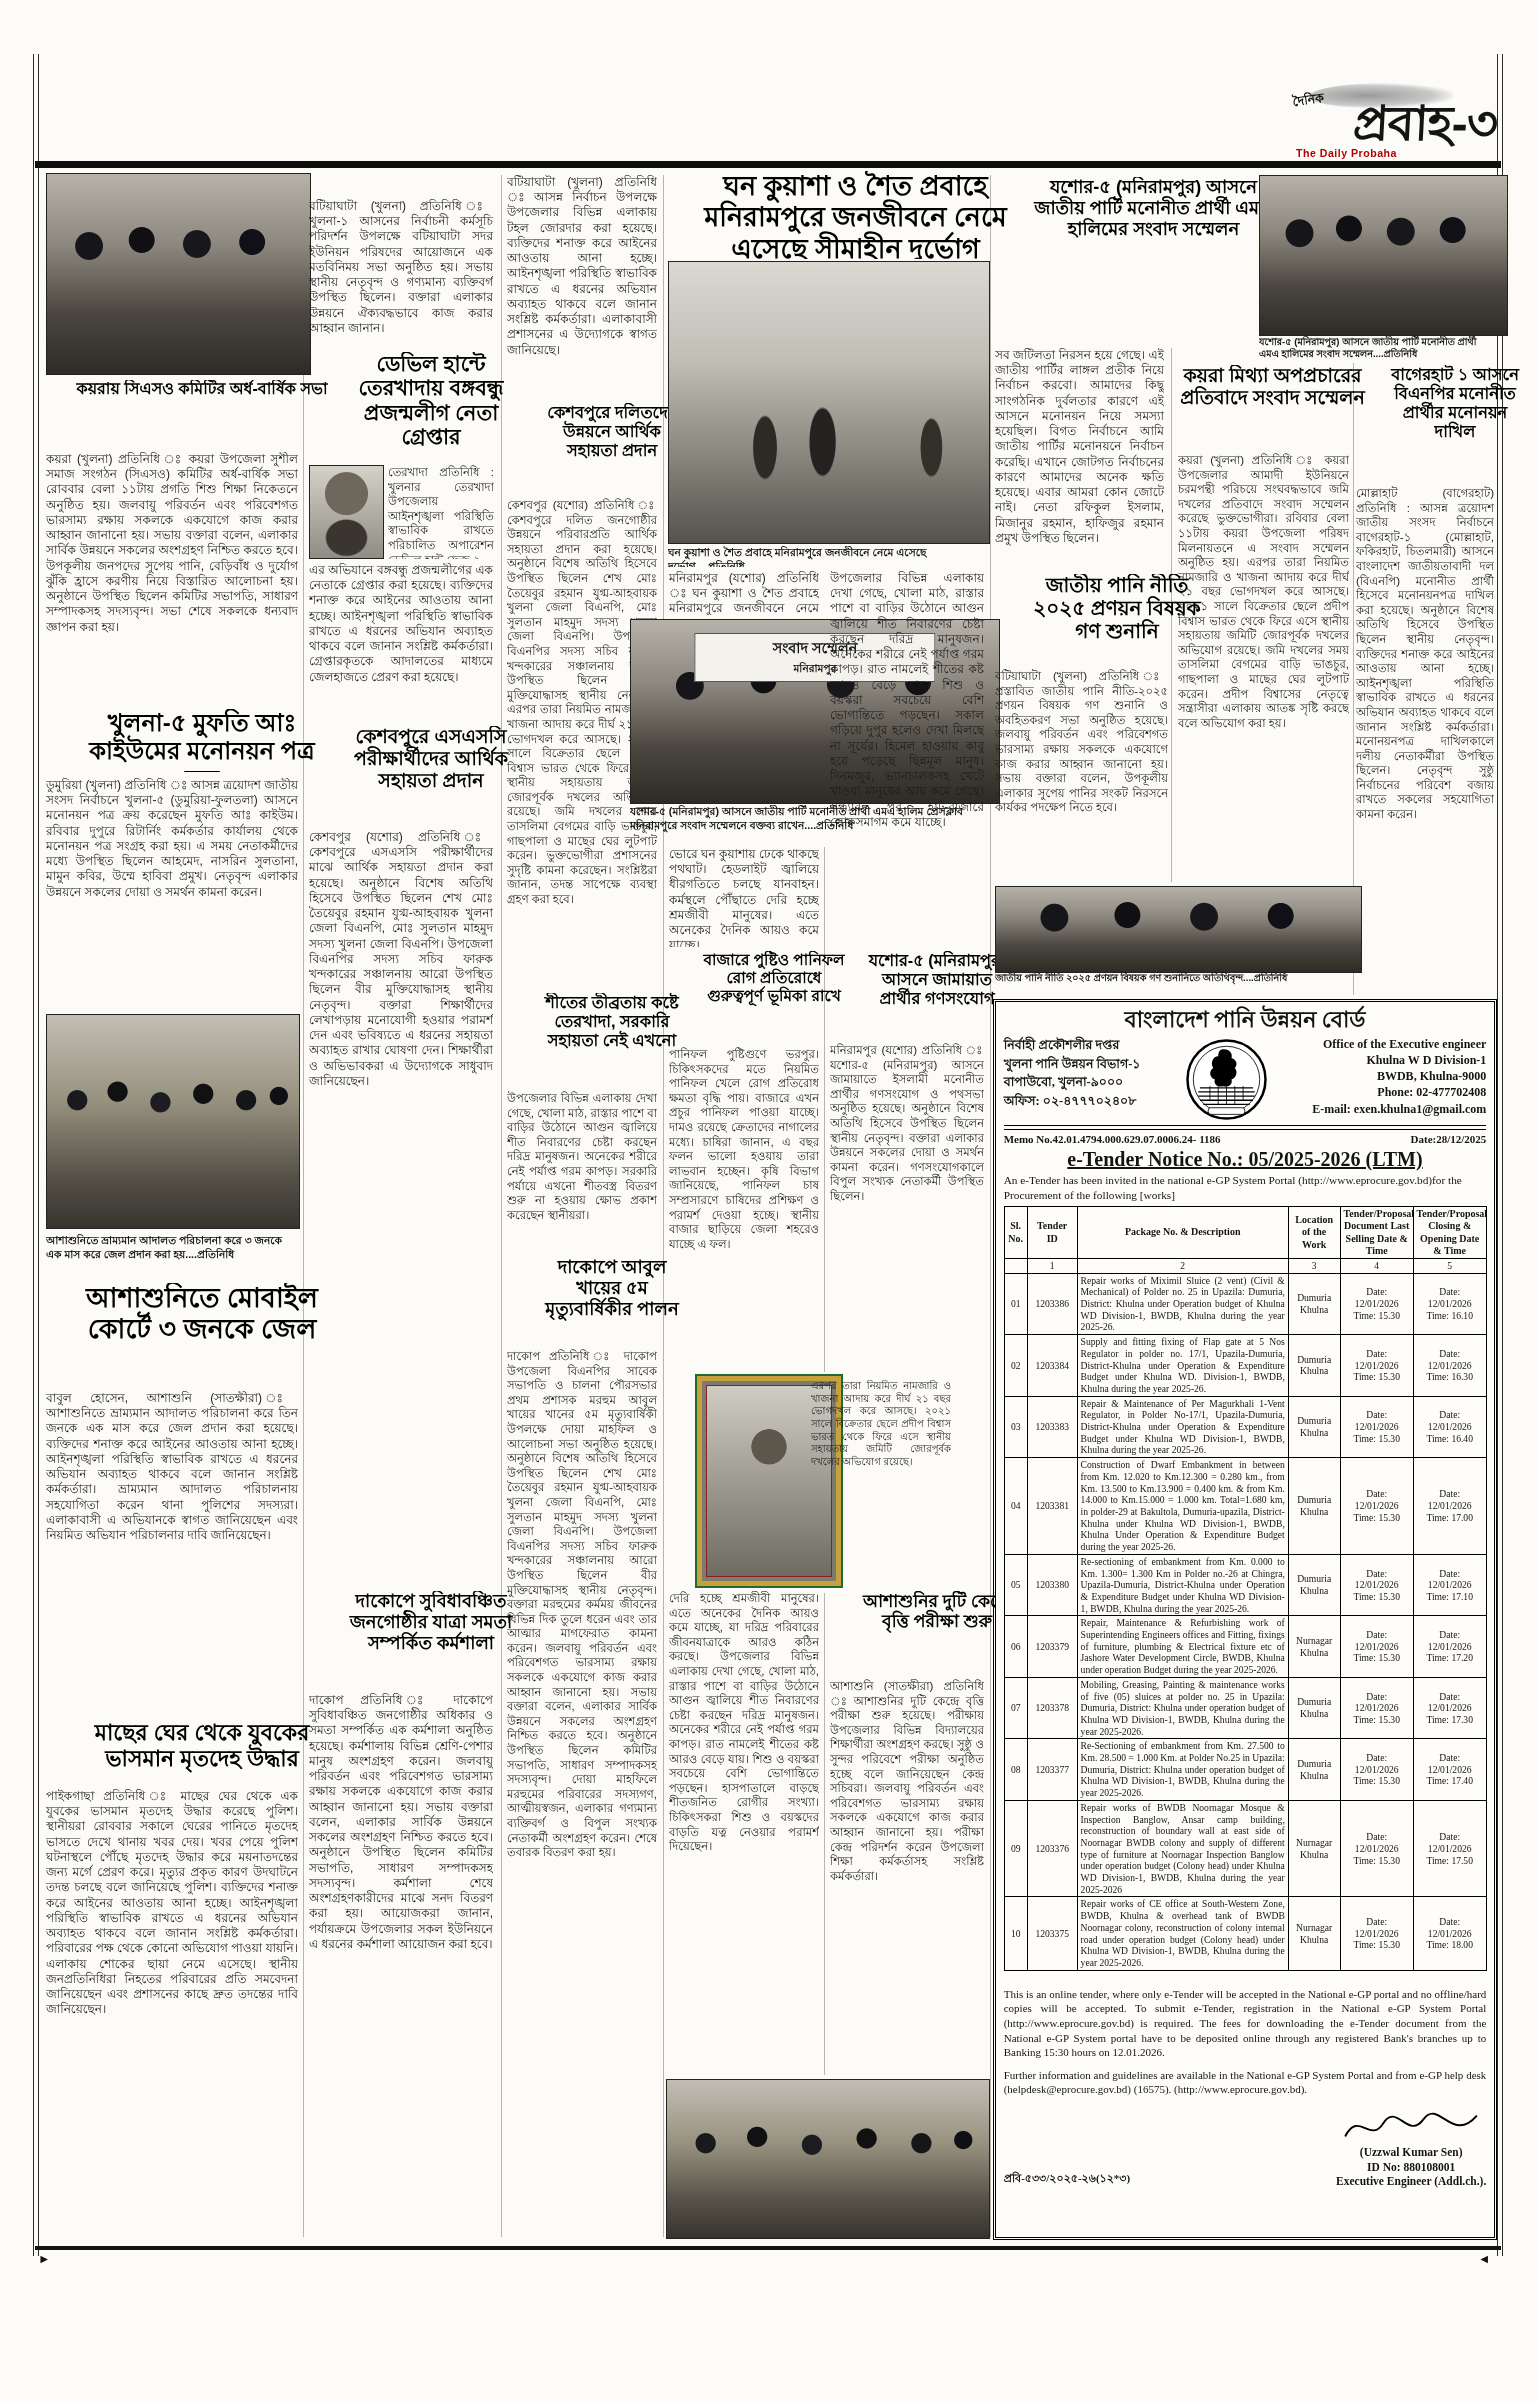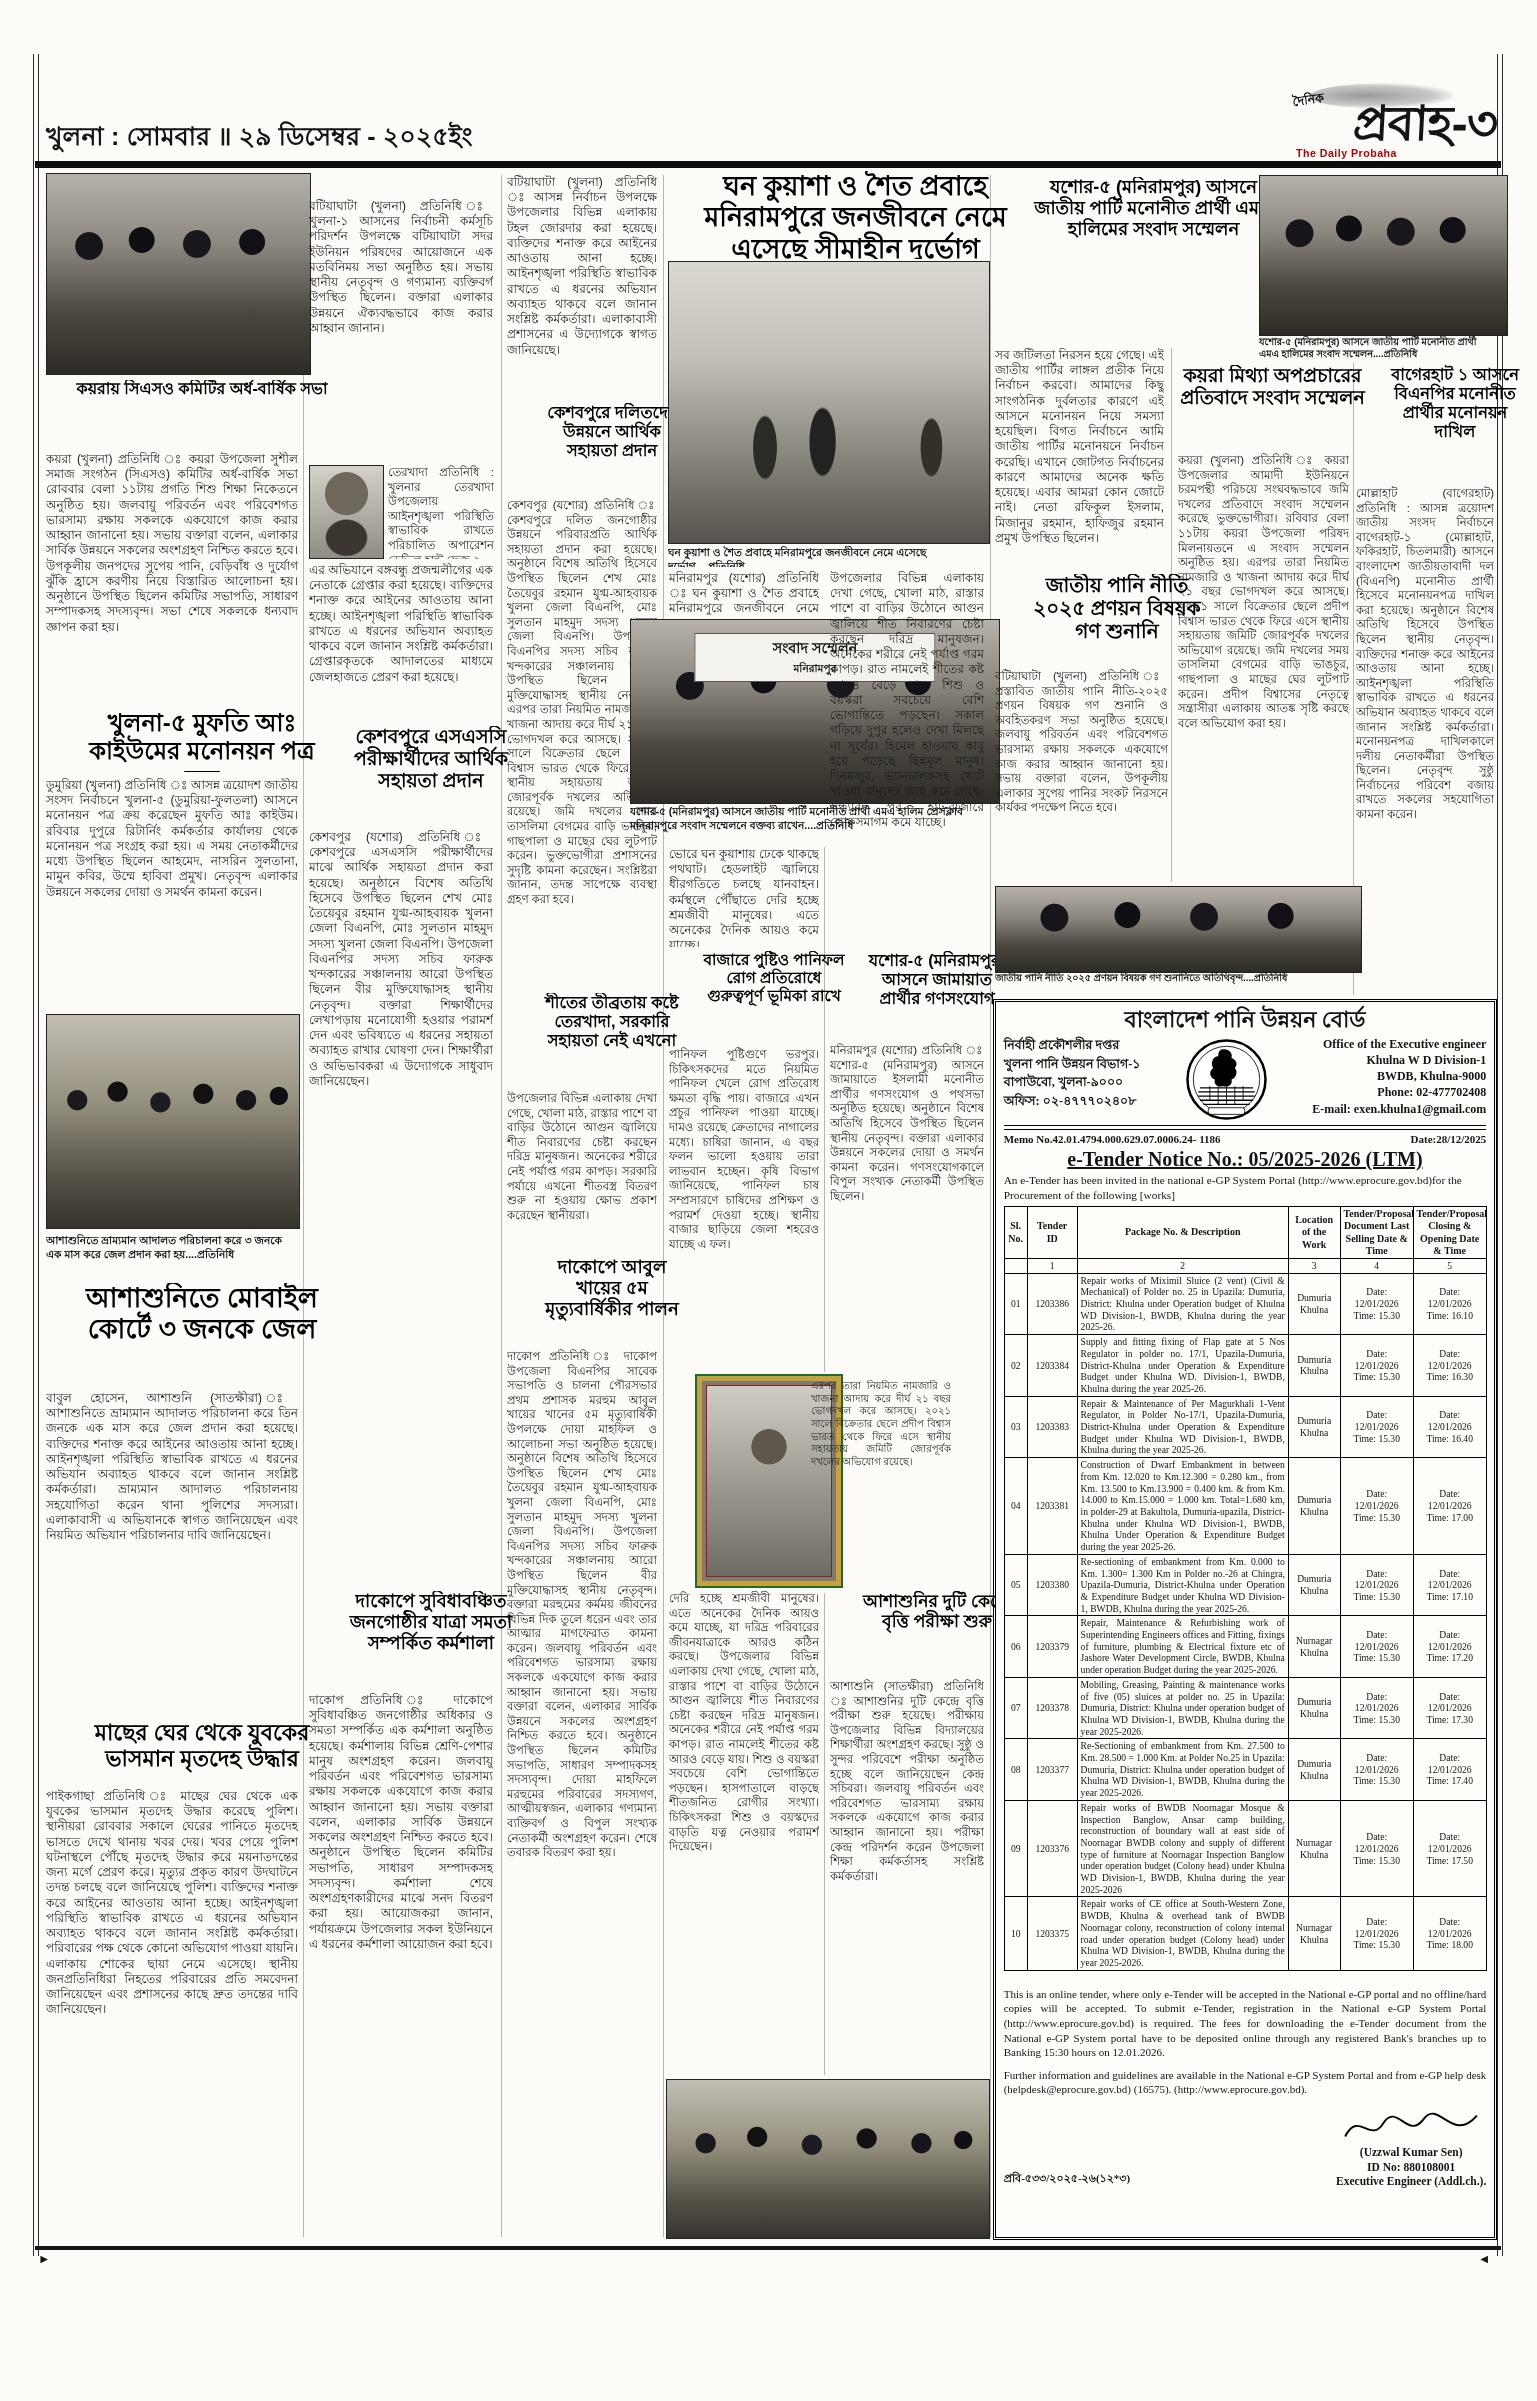--- a/index.html
+++ b/index.html
@@ -86,21 +86,20 @@
 
 <div id="page">
 
   <div class="vline" style="left:33px;"></div>
   <div class="vline" style="left:1497px;"></div>
   <div class="toprule"></div>
   <div class="botrule"></div>
   <div class="cornermark" style="left:38px;top:2252px;">►</div>
   <div class="cornermark" style="left:1478px;top:2252px;">◄</div>
 
-  <div class="dateline">খুলনা : সোমবার ॥ ২৯ ডিসেম্বর - ২০২৫ইং</div>
   <div class="mast">
     <div class="mast-swoosh"></div>
     <div class="mast-daily">দৈনিক</div>
     <div class="mast-title">প্রবাহ-৩</div>
     <div class="mast-sub">The Daily Probaha</div>
   </div>
 
   <div class="crule" style="left:303px;top:175px;height:2062px;"></div>
   <div class="crule" style="left:501px;top:175px;height:2062px;"></div>
   <div class="crule" style="left:663px;top:175px;height:2062px;"></div>
@@ -119,20 +118,21 @@
 
   <div class="photo ph-crowd" style="left:46px;top:1014px;width:252px;height:213px;"></div>
   <div class="cap" style="left:46px;top:1234px;width:252px;height:44px;">আশাশুনিতে ভ্রাম্যমান আদালত পরিচালনা করে ৩ জনকে এক মাস করে জেল প্রদান করা হয়....প্রতিনিধি</div>
   <div class="hl" style="left:46px;top:1283px;width:252px;height:100px;font-size:27px;">আশাশুনিতে মোবাইল কোর্টে ৩ জনকে জেল</div>
   <div class="body-txt" style="left:46px;top:1391px;width:252px;height:323px;">বাবুল হোসেন, আশাশুনি (সাতক্ষীরা) ঃ আশাশুনিতে ভ্রাম্যমান আদালত পরিচালনা করে তিন জনকে এক মাস করে জেল প্রদান করা হয়েছে। ব্যক্তিদের শনাক্ত করে আইনের আওতায় আনা হচ্ছে। আইনশৃঙ্খলা পরিস্থিতি স্বাভাবিক রাখতে এ ধরনের অভিযান অব্যাহত থাকবে বলে জানান সংশ্লিষ্ট কর্মকর্তারা। ভ্রাম্যমান আদালত পরিচালনায় সহযোগিতা করেন থানা পুলিশের সদস্যরা। এলাকাবাসী এ অভিযানকে স্বাগত জানিয়েছেন এবং নিয়মিত অভিযান পরিচালনার দাবি জানিয়েছেন।</div>
 
   <div class="hl" style="left:46px;top:1720px;width:252px;height:63px;font-size:22px;">মাছের ঘের থেকে যুবকের ভাসমান মৃতদেহ উদ্ধার</div>
   <div class="body-txt" style="left:46px;top:1789px;width:252px;height:448px;">পাইকগাছা প্রতিনিধি ঃ মাছের ঘের থেকে এক যুবকের ভাসমান মৃতদেহ উদ্ধার করেছে পুলিশ। স্থানীয়রা রোববার সকালে ঘেরের পানিতে মৃতদেহ ভাসতে দেখে থানায় খবর দেয়। খবর পেয়ে পুলিশ ঘটনাস্থলে পৌঁছে মৃতদেহ উদ্ধার করে ময়নাতদন্তের জন্য মর্গে প্রেরণ করে। মৃত্যুর প্রকৃত কারণ উদঘাটনে তদন্ত চলছে বলে জানিয়েছে পুলিশ। ব্যক্তিদের শনাক্ত করে আইনের আওতায় আনা হচ্ছে। আইনশৃঙ্খলা পরিস্থিতি স্বাভাবিক রাখতে এ ধরনের অভিযান অব্যাহত থাকবে বলে জানান সংশ্লিষ্ট কর্মকর্তারা। পরিবারের পক্ষ থেকে কোনো অভিযোগ পাওয়া যায়নি। এলাকায় শোকের ছায়া নেমে এসেছে। স্থানীয় জনপ্রতিনিধিরা নিহতের পরিবারের প্রতি সমবেদনা জানিয়েছেন এবং প্রশাসনের কাছে দ্রুত তদন্তের দাবি জানিয়েছেন।</div>
 
   <div class="body-txt" style="left:309px;top:175px;width:184px;height:173px;margin-top:24px;">বটিয়াঘাটা (খুলনা) প্রতিনিধি ঃ খুলনা-১ আসনের নির্বাচনী কর্মসূচি পরিদর্শন উপলক্ষে বটিয়াঘাটা সদর ইউনিয়ন পরিষদের আয়োজনে এক মতবিনিময় সভা অনুষ্ঠিত হয়। সভায় স্থানীয় নেতৃবৃন্দ ও গণ্যমান্য ব্যক্তিবর্গ উপস্থিত ছিলেন। বক্তারা এলাকার উন্নয়নে ঐক্যবদ্ধভাবে কাজ করার আহ্বান জানান।</div>
+  <div class="hl" style="left:309px;top:352px;width:184px;height:106px;font-size:21px;">ডেভিল হান্টে তেরখাদায় বঙ্গবন্ধু প্রজন্মলীগ নেতা গ্রেপ্তার</div>
   <div class="photo ph-portrait" style="left:309px;top:465px;width:73px;height:92px;"></div>
   <div class="body-txt" style="left:388px;top:465px;width:106px;height:94px;font-size:11.5px;">তেরখাদা প্রতিনিধি : খুলনার তেরখাদা উপজেলায় আইনশৃঙ্খলা পরিস্থিতি স্বাভাবিক রাখতে পরিচালিত অপারেশন ডেভিল হান্ট ফেজ-২</div>
   <div class="body-txt" style="left:309px;top:563px;width:184px;height:159px;">এর অভিযানে বঙ্গবন্ধু প্রজন্মলীগের এক নেতাকে গ্রেপ্তার করা হয়েছে। ব্যক্তিদের শনাক্ত করে আইনের আওতায় আনা হচ্ছে। আইনশৃঙ্খলা পরিস্থিতি স্বাভাবিক রাখতে এ ধরনের অভিযান অব্যাহত থাকবে বলে জানান সংশ্লিষ্ট কর্মকর্তারা। গ্রেপ্তারকৃতকে আদালতের মাধ্যমে জেলহাজতে প্রেরণ করা হয়েছে।</div>
 
   <div class="hl" style="left:309px;top:726px;width:184px;height:98px;font-size:19px;">কেশবপুরে এসএসসি পরীক্ষার্থীদের আর্থিক সহায়তা প্রদান</div>
   <div class="body-txt" style="left:309px;top:830px;width:184px;height:755px;">কেশবপুর (যশোর) প্রতিনিধি ঃ কেশবপুরে এসএসসি পরীক্ষার্থীদের মাঝে আর্থিক সহায়তা প্রদান করা হয়েছে। অনুষ্ঠানে বিশেষ অতিথি হিসেবে উপস্থিত ছিলেন শেখ মোঃ তৈয়েবুর রহমান যুগ্ম-আহবায়ক খুলনা জেলা বিএনপি, মোঃ সুলতান মাহমুদ সদস্য খুলনা জেলা বিএনপি। উপজেলা বিএনপির সদস্য সচিব ফারুক খন্দকারের সঞ্চালনায় আরো উপস্থিত ছিলেন বীর মুক্তিযোদ্ধাসহ স্থানীয় নেতৃবৃন্দ। বক্তারা শিক্ষার্থীদের লেখাপড়ায় মনোযোগী হওয়ার পরামর্শ দেন এবং ভবিষ্যতে এ ধরনের সহায়তা অব্যাহত রাখার ঘোষণা দেন। শিক্ষার্থীরা ও অভিভাবকরা এ উদ্যোগকে সাধুবাদ জানিয়েছেন।</div>
 
   <div class="hl" style="left:309px;top:1591px;width:184px;height:96px;font-size:18px;">দাকোপে সুবিধাবঞ্চিত জনগোষ্ঠীর যাত্রা সমতা সম্পর্কিত কর্মশালা</div>
   <div class="body-txt" style="left:309px;top:1693px;width:184px;height:544px;">দাকোপ প্রতিনিধি ঃ দাকোপে সুবিধাবঞ্চিত জনগোষ্ঠীর অধিকার ও সমতা সম্পর্কিত এক কর্মশালা অনুষ্ঠিত হয়েছে। কর্মশালায় বিভিন্ন শ্রেণি-পেশার মানুষ অংশগ্রহণ করেন। জলবায়ু পরিবর্তন এবং পরিবেশগত ভারসাম্য রক্ষায় সকলকে একযোগে কাজ করার আহ্বান জানানো হয়। সভায় বক্তারা বলেন, এলাকার সার্বিক উন্নয়নে সকলের অংশগ্রহণ নিশ্চিত করতে হবে। অনুষ্ঠানে উপস্থিত ছিলেন কমিটির সভাপতি, সাধারণ সম্পাদকসহ সদস্যবৃন্দ। কর্মশালা শেষে অংশগ্রহণকারীদের মাঝে সনদ বিতরণ করা হয়। আয়োজকরা জানান, পর্যায়ক্রমে উপজেলার সকল ইউনিয়নে এ ধরনের কর্মশালা আয়োজন করা হবে।</div>
 

